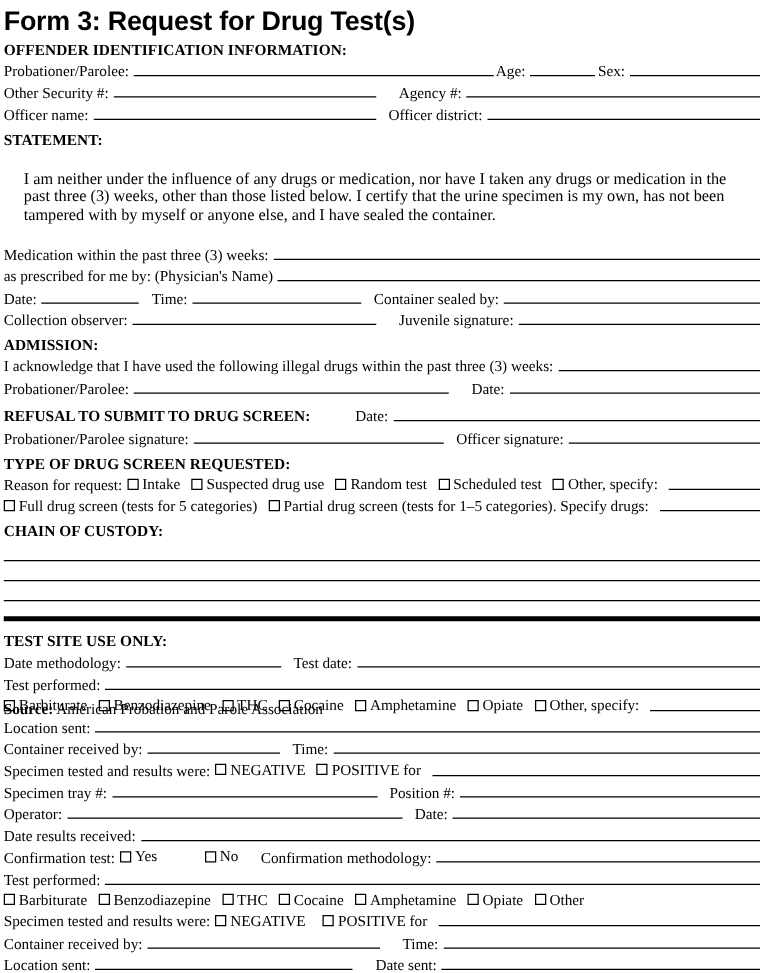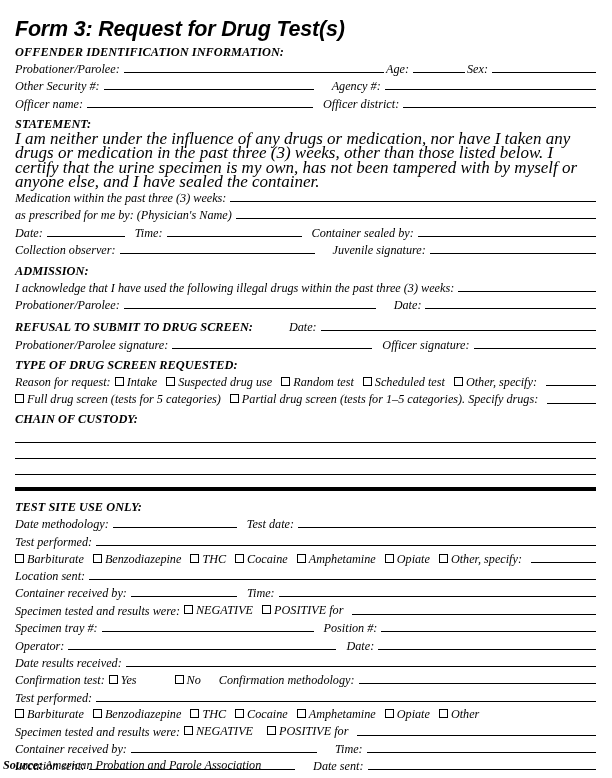--- a/index.html
+++ b/index.html
@@ -10,24 +10,23 @@
   body {
     width: 612px;
     height: 778px;
     font-family: "Liberation Serif", "DejaVu Serif", serif;
     color: #000000;
     overflow: hidden;
   }
   .page {
     position: relative;
     width: 612px;
-    height: 778px;
-    padding: 12px;
+    height: 580px;
+    padding: 0;
     box-sizing: border-box;
-    font-style: italic;
   }
   .inner {
     padding: 4px 2px 0 2px;
   }
 
   
   .form-title {
     font-family: "Liberation Sans", "DejaVu Sans", sans-serif;
     font-weight: bold;
     font-size: 21.5px;
@@ -43,23 +42,23 @@
     font-size: 12.3px;
     line-height: 15px;
     margin: 0;
     padding-left: 1px;
     letter-spacing: 0.05px;
   }
   .section-head.spaced { margin-top: 5px; }
 
   
   .para {
-    font-size: 17px;
+    font-size: 13px;
     line-height: 14.2px;
-    margin: 0;
+    margin: 16px;
     padding-left: 1px;
     text-align: left;
   }
 
   
   .row {
     display: flex;
     align-items: baseline;
     font-size: 12.2px;
     line-height: 16.4px;

